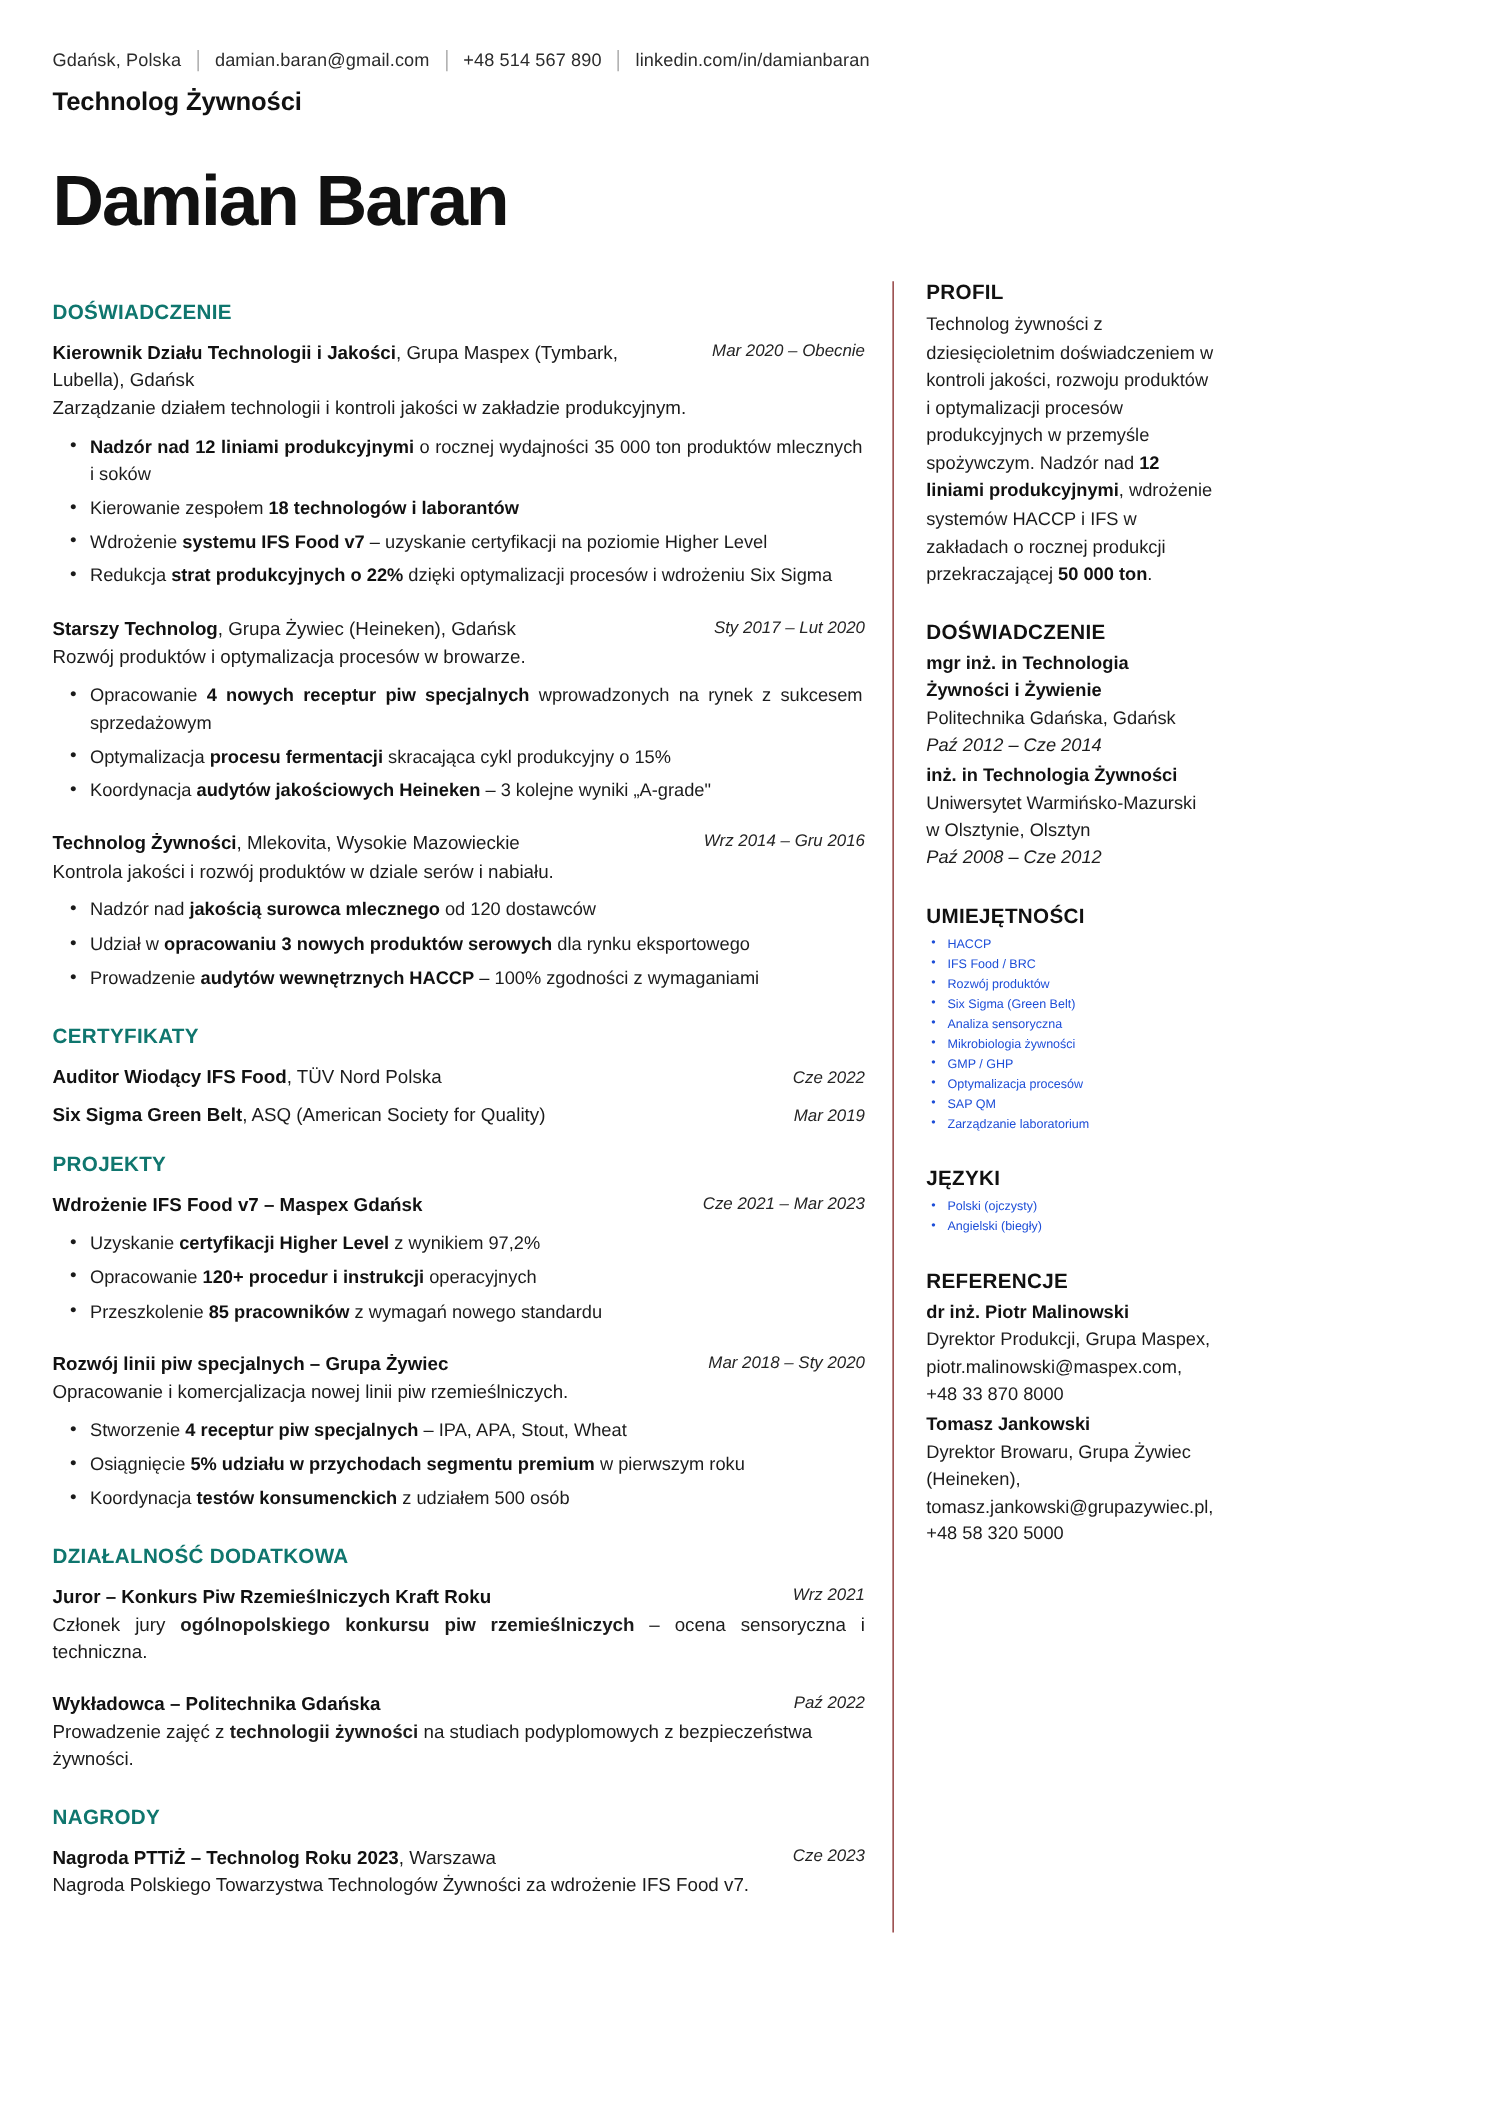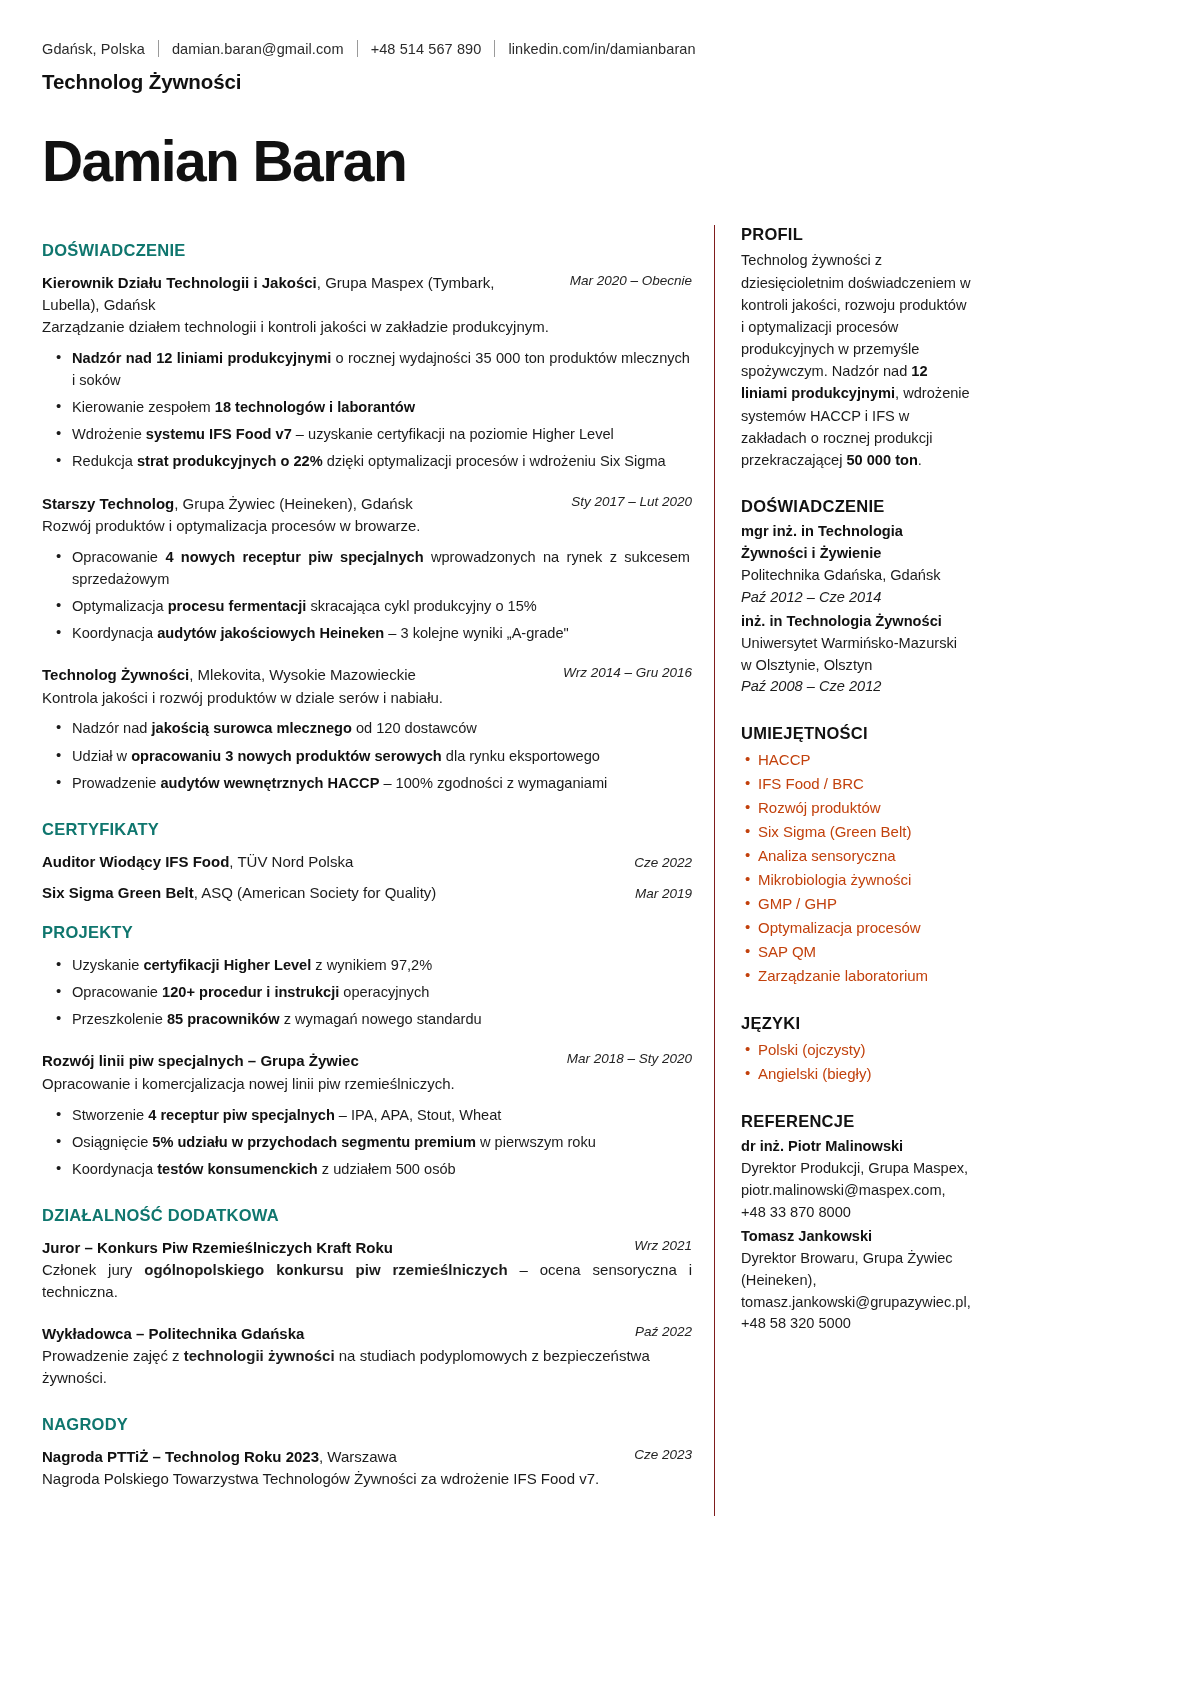--- a/index.html
+++ b/index.html
@@ -182,24 +182,24 @@
     font-style: italic;
     line-height: 1.5;
     color: #1b1b1b;
   }
   ul.r-list {
     margin: 0;
     padding-left: 17px;
     list-style: none;
   }
   ul.r-list li {
-    font-size: 15px;
+    font-size: 10px;
     line-height: 1.6;
     position: relative;
-    color: #c2410c;
+    color: #1d4ed8;
   }
   ul.r-list li::before {
     content: "•";
     position: absolute;
     left: -13px;
     top: -1px;
   }
   .edu-item { margin-bottom: 2px; }
   .ref-item { margin-bottom: 2px; }
 </style>
@@ -278,20 +278,24 @@
         <div class="cert-row">
           <div class="cert-text"><b>Six Sigma Green Belt</b><span>, ASQ (American Society for Quality)</span></div>
           <div class="entry-date">Mar 2019</div>
         </div>
       </div>
 
       <div class="section">
         <div class="section-heading">PROJEKTY</div>
 
         <div class="entry">
+          <div class="entry-head">
+            <div class="entry-title"><b>Wdrożenie IFS Food v7 – Maspex Gdańsk</b></div>
+            <div class="entry-date">Cze 2021 – Mar 2023</div>
+          </div>
           <ul class="bullets">
             <li><span>Uzyskanie </span><b>certyfikacji Higher Level</b><span> z wynikiem 97,2%</span></li>
             <li><span>Opracowanie </span><b>120+ procedur i instrukcji</b><span> operacyjnych</span></li>
             <li><span>Przeszkolenie </span><b>85 pracowników</b><span> z wymagań nowego standardu</span></li>
           </ul>
         </div>
 
         <div class="entry">
           <div class="entry-head">
             <div class="entry-title"><b>Rozwój linii piw specjalnych – Grupa Żywiec</b></div>

